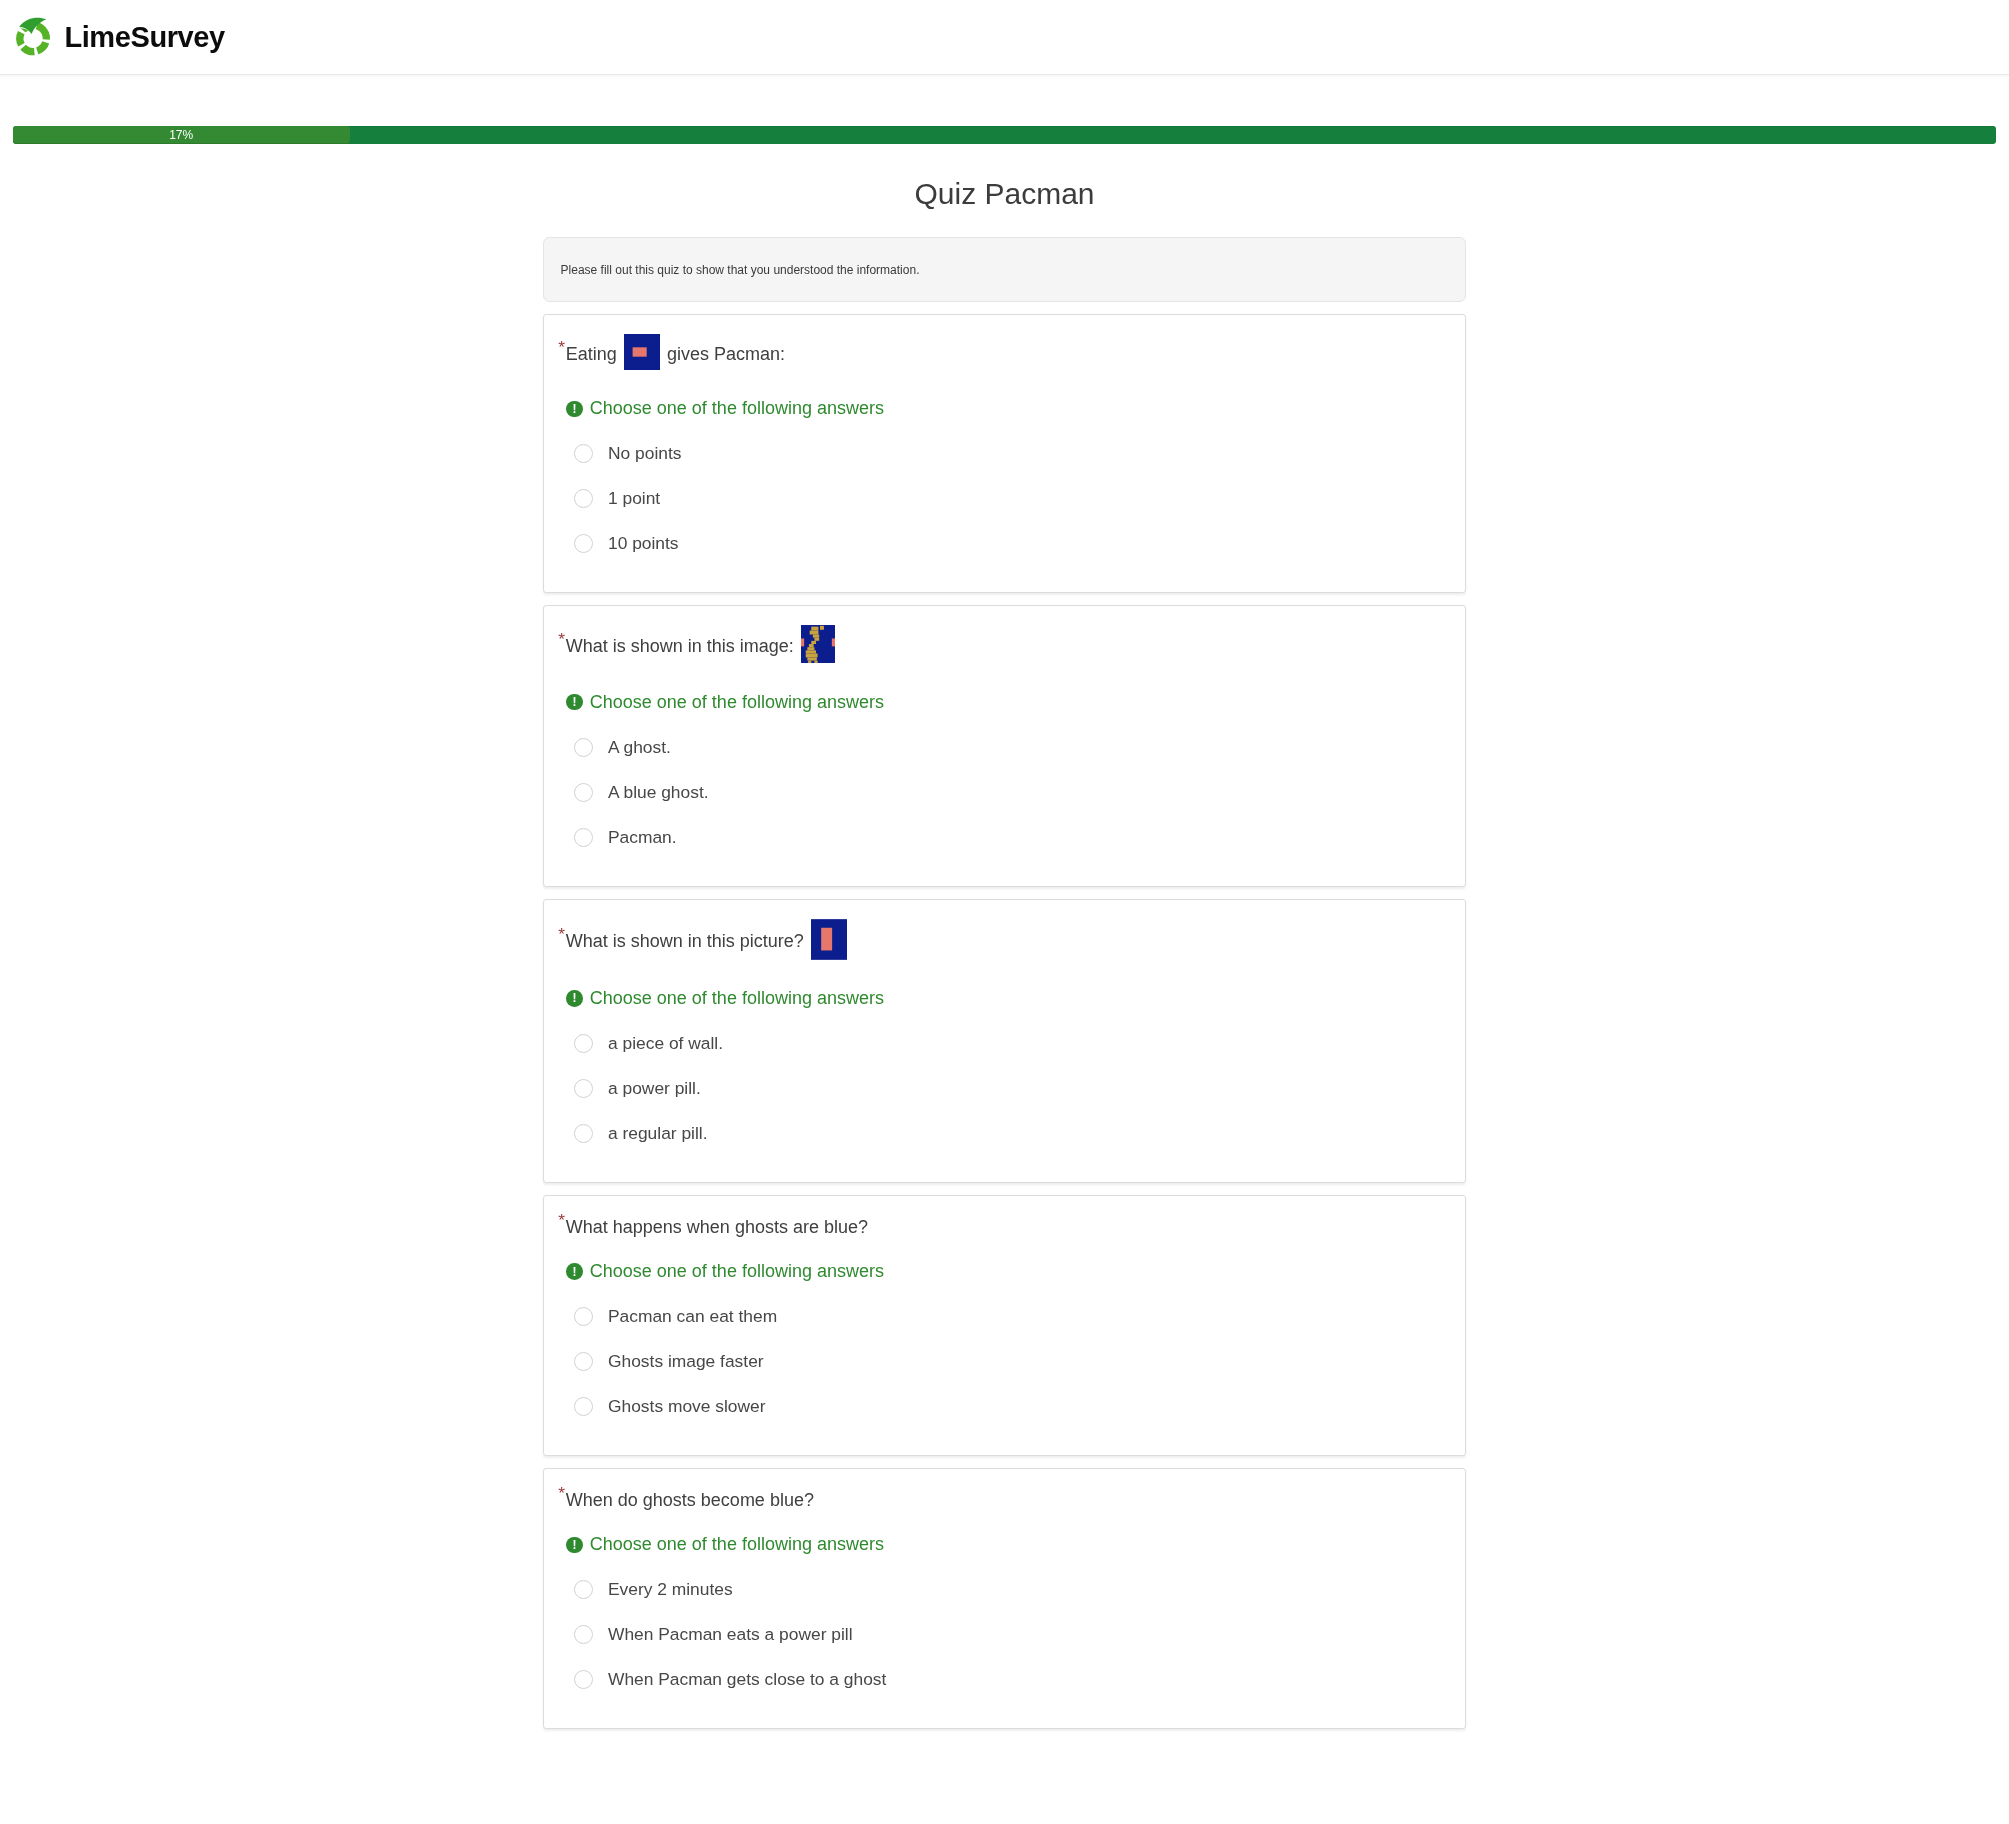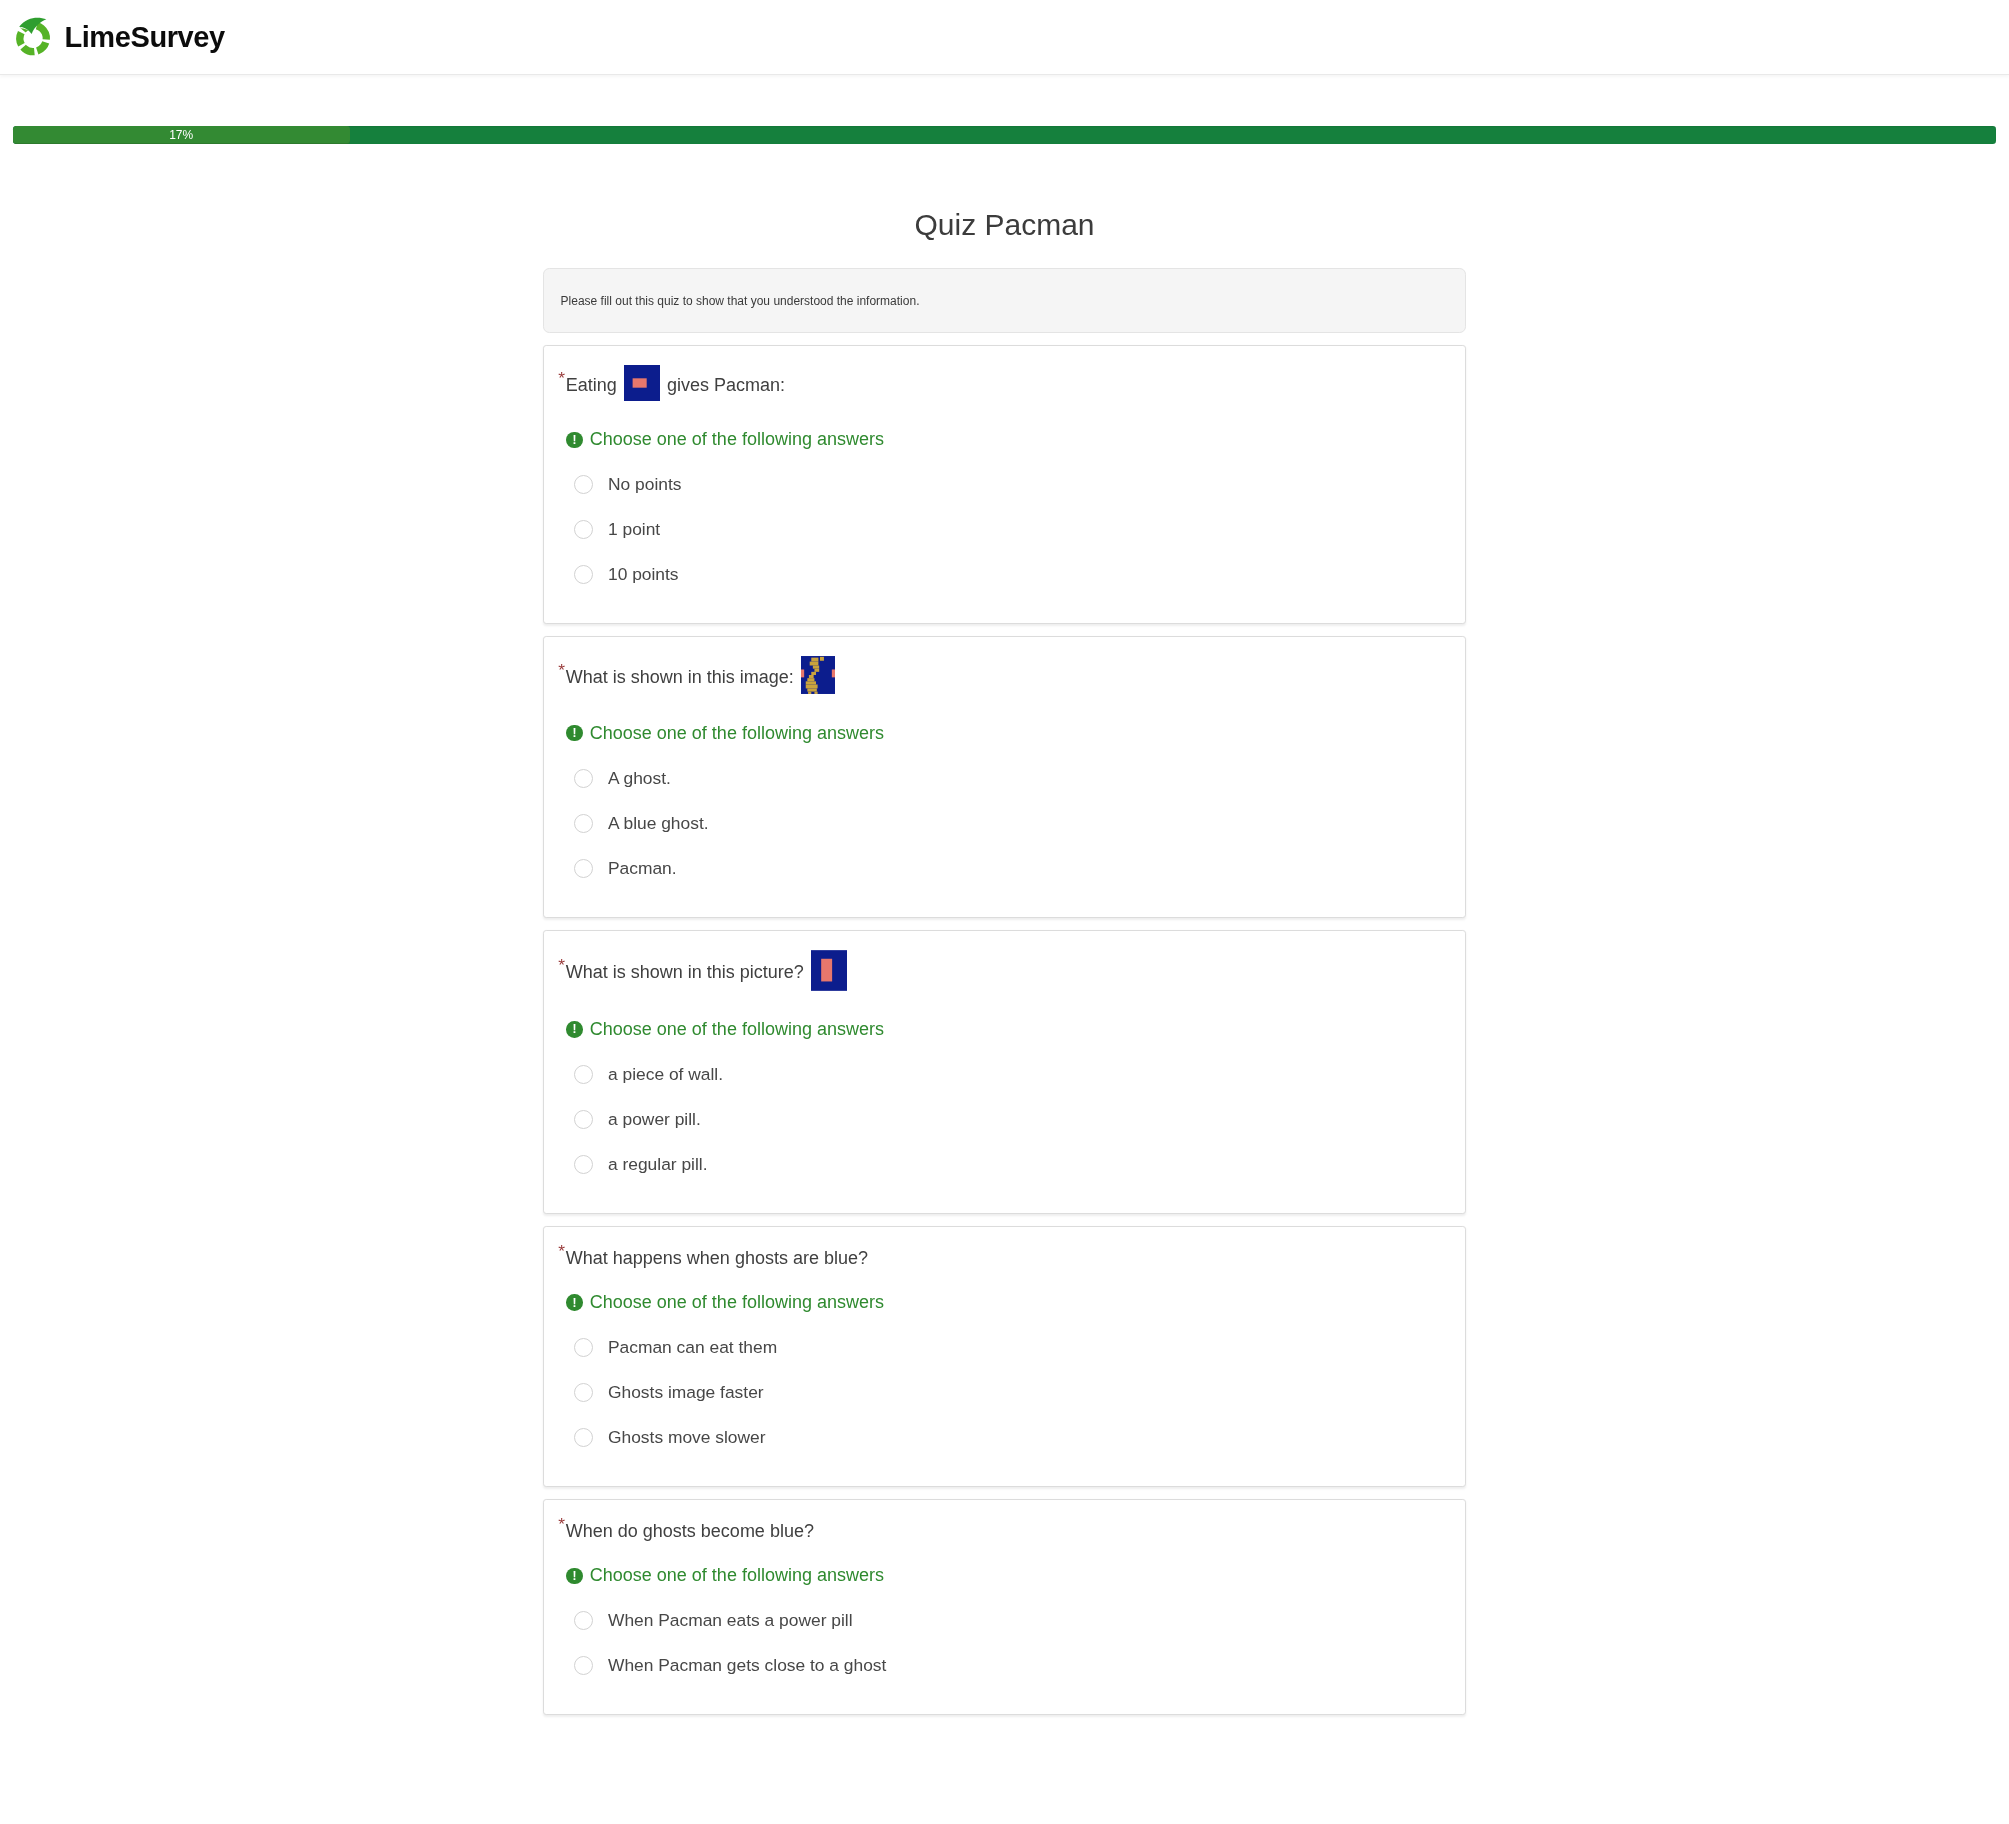--- a/index.html
+++ b/index.html
@@ -44,21 +44,21 @@
     font-size: 12px;
     line-height: 18px;
     text-align: center;
     box-shadow: inset 0 -0.8px 0 rgba(0,0,0,0.15);
   }
 
   
   .main { width: 923px; margin: 0 auto; }
 
   .page-title {
-    margin: 64px 0 0 0;
+    margin: 33px 0 0 0;
     font-size: 30px;
     font-weight: 400;
     color: #3c3c3c;
     text-align: center;
   }
 
   .info-box {
     margin-top: 26px;
     background: #f5f5f5;
     border: 0.8px solid #e4e4e4;
@@ -285,20 +285,24 @@
     <div class="q-title">
       <sup class="req">*</sup><span>When do ghosts become blue?</span>
     </div>
     <div class="hint-row">
       <span class="hint-icon">!</span>
       <span>Choose one of the following answers</span>
     </div>
     <div class="options">
       <div class="option">
         <span class="radio"></span>
+        <span class="option-label">Every 2 minutes</span>
+      </div>
+      <div class="option">
+        <span class="radio"></span>
         <span class="option-label">When Pacman eats a power pill</span>
       </div>
       <div class="option">
         <span class="radio"></span>
         <span class="option-label">When Pacman gets close to a ghost</span>
       </div>
     </div>
   </div>
 
 </div>

